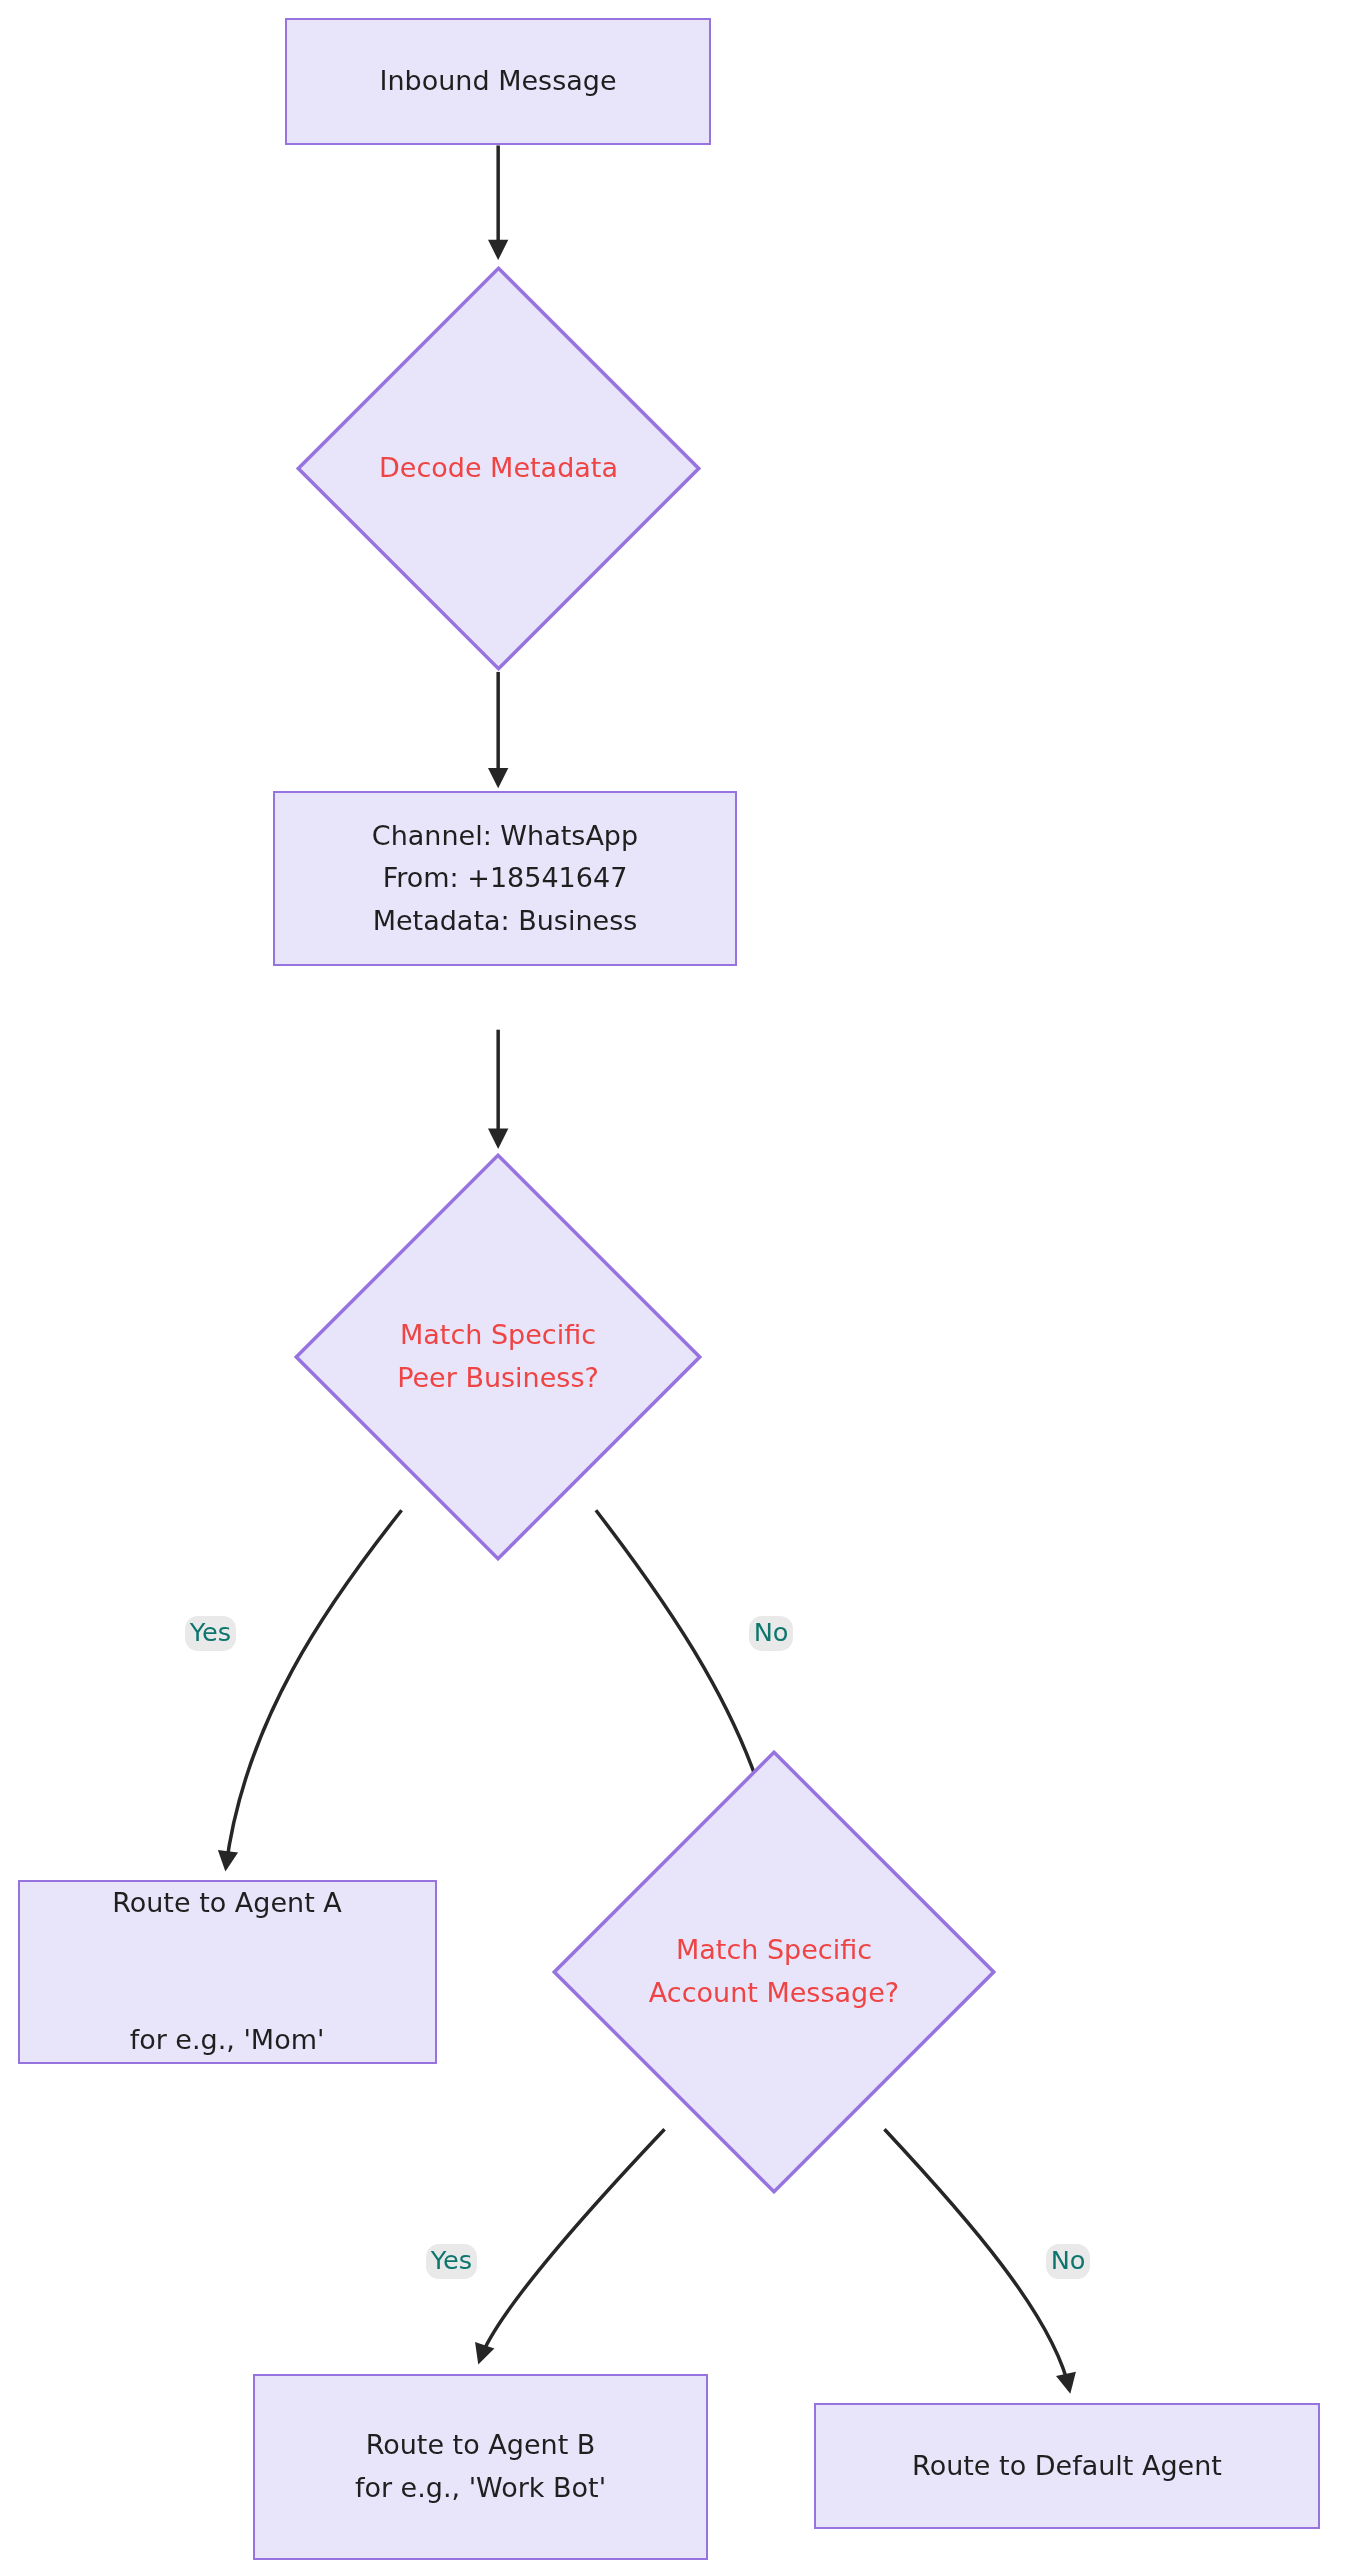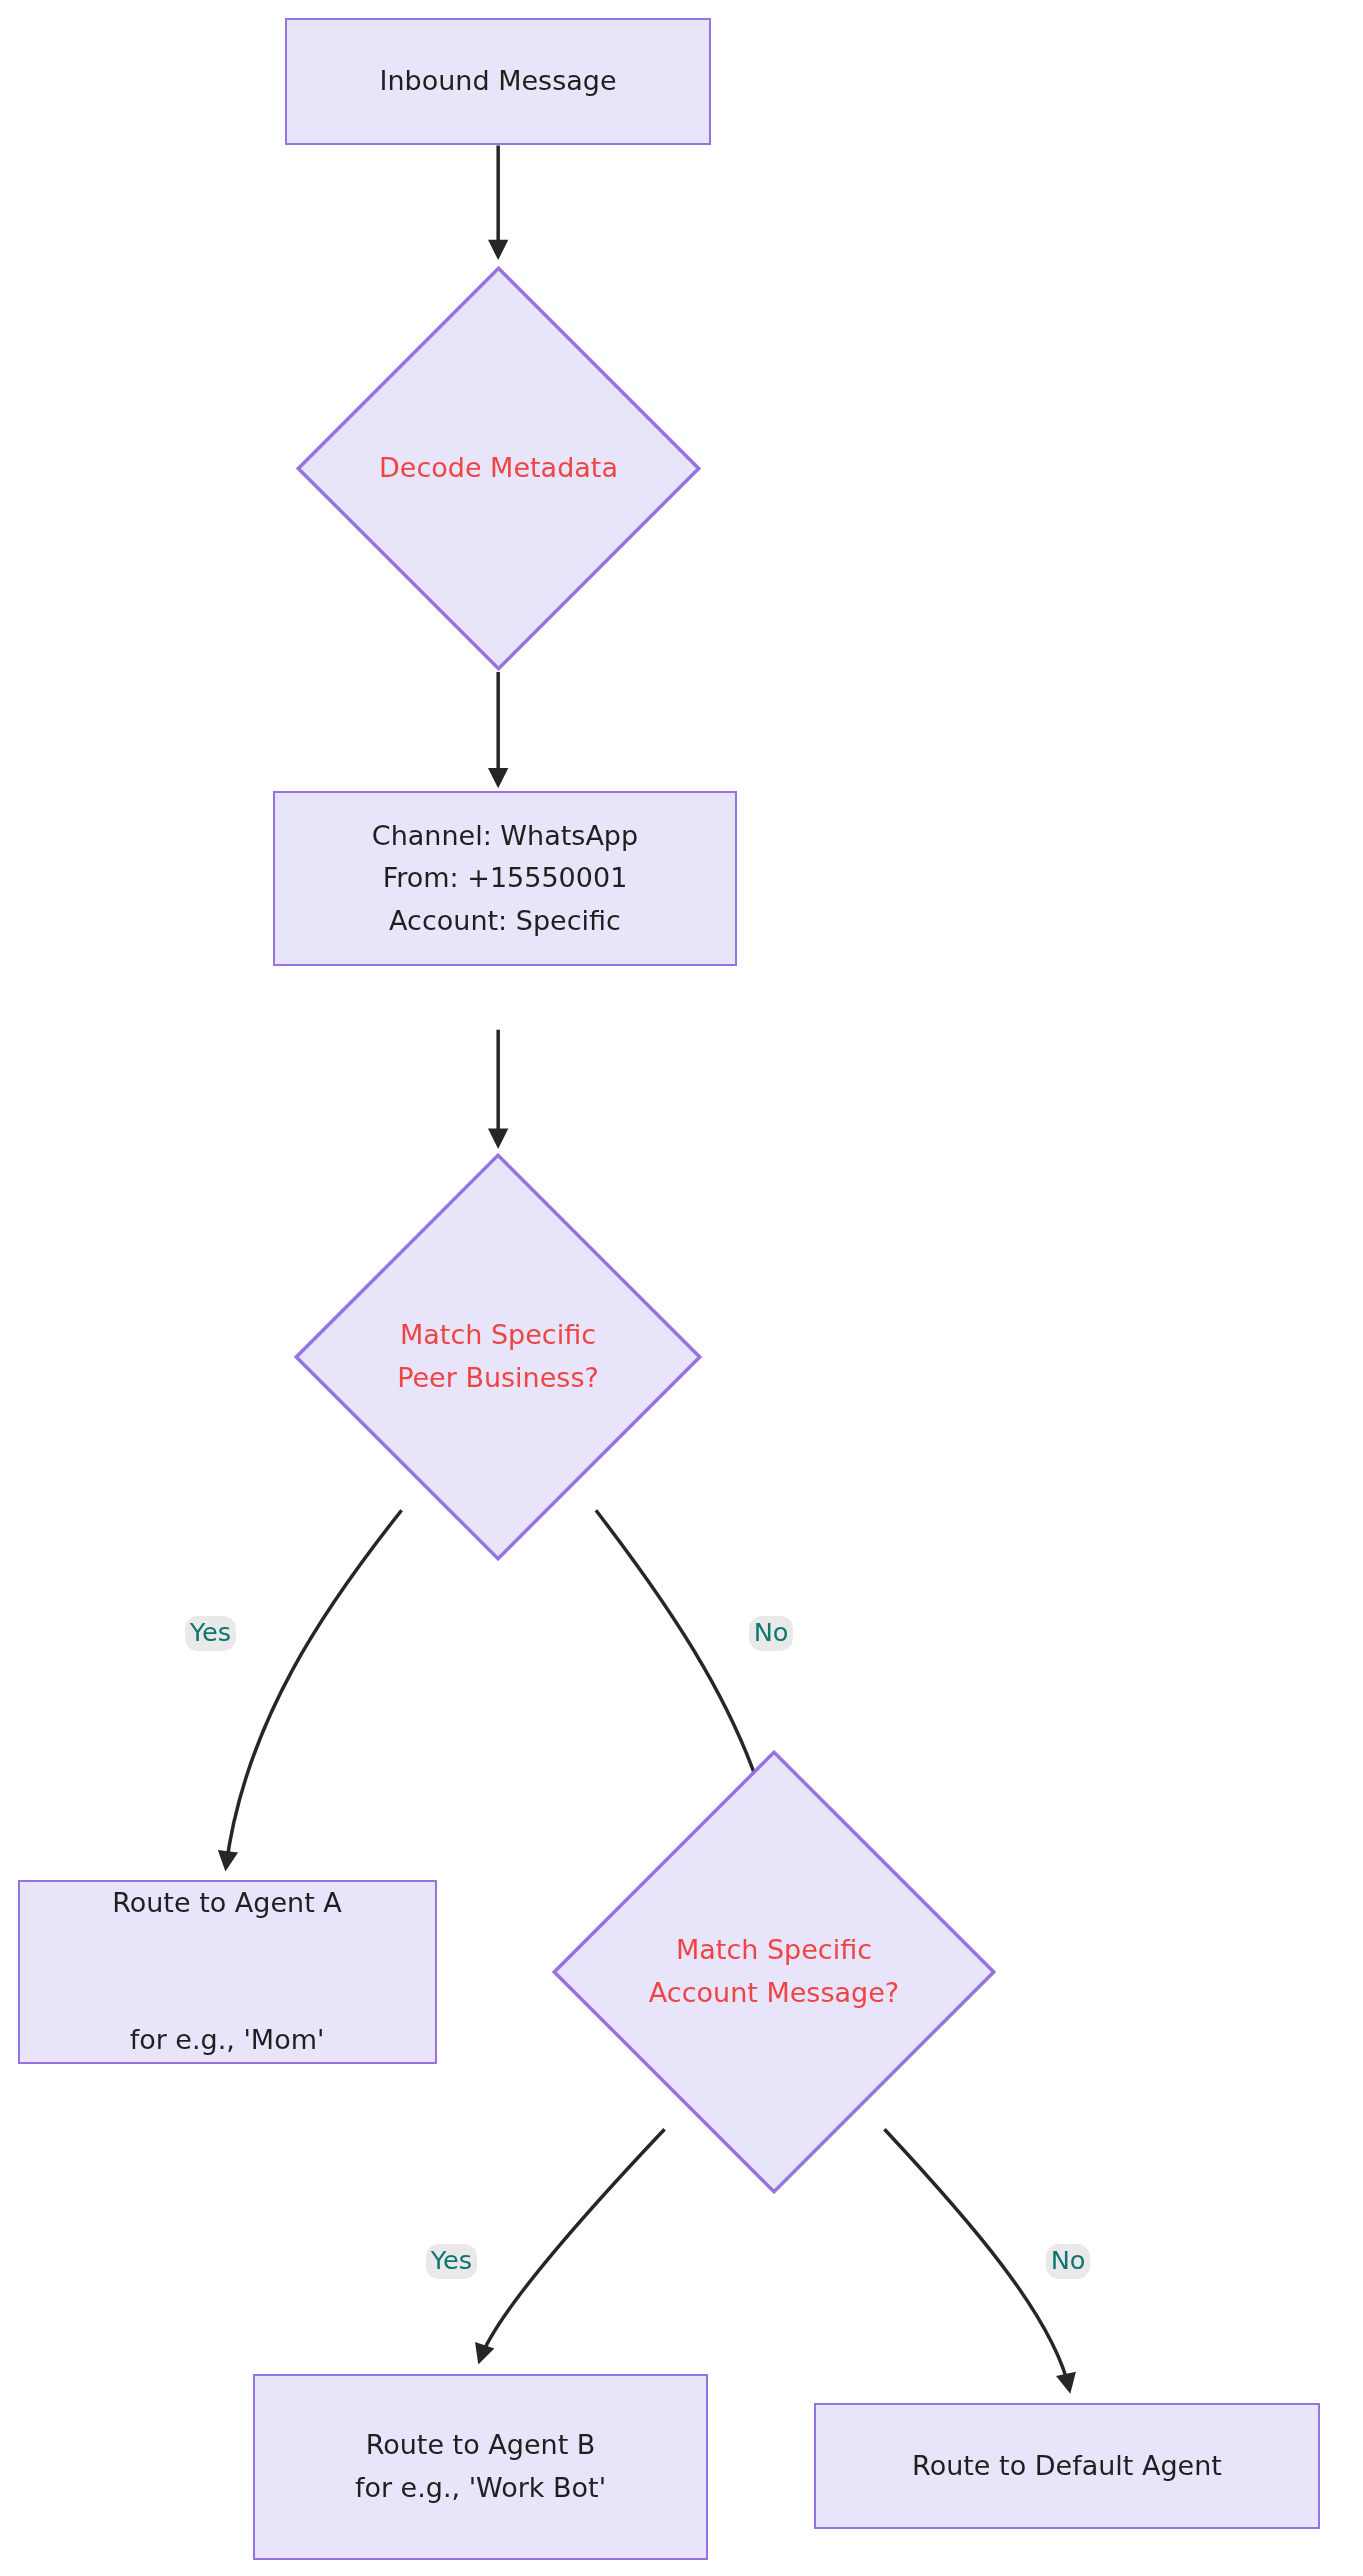--- a/index.html
+++ b/index.html
@@ -115,22 +115,22 @@
     <svg class="diamond-shape" viewBox="0 0 696 696" xmlns="http://www.w3.org/2000/svg" preserveAspectRatio="none">
       <polygon points="348,4 692,348 348,692 4,348" fill="#e8e4f9" stroke="#9773e0" stroke-width="6"></polygon>
     </svg>
     <div class="diamond-label" style="font-size:27px;">
       <span class="node-line">Decode Metadata</span>
     </div>
   </div>
 
   <div class="node node-rect" style="left:273px; top:791px; width:464px; height:175px; font-size:27px;">
     <span class="node-line">Channel: WhatsApp</span>
-    <span class="node-line">From: +15550001</span>
-    <span class="node-line">Account: Specific</span>
+    <span class="node-line">From: +18541647</span>
+    <span class="node-line">Metadata: Business</span>
   </div>
 
   <div class="diamond-wrap" style="left:294px; top:1153px; width:408px; height:408px;">
     <svg class="diamond-shape" viewBox="0 0 702 702" xmlns="http://www.w3.org/2000/svg" preserveAspectRatio="none">
       <polygon points="351,4 698,351 351,698 4,351" fill="#e8e4f9" stroke="#9773e0" stroke-width="6"></polygon>
     </svg>
     <div class="diamond-label" style="font-size:27px;">
       <span class="node-line">Match Specific</span>
       <span class="node-line">Peer Business?</span>
     </div>

